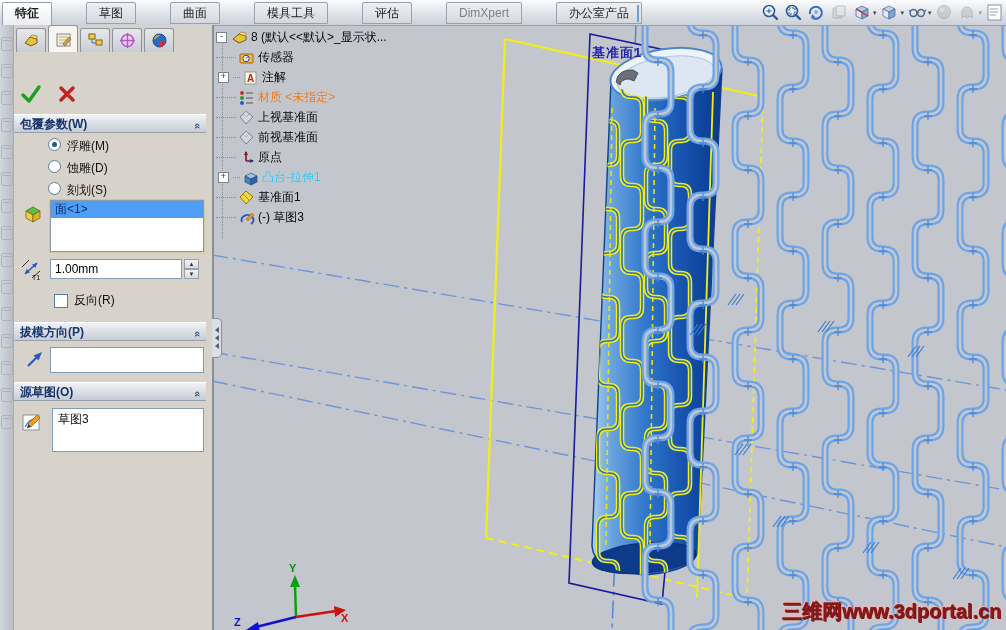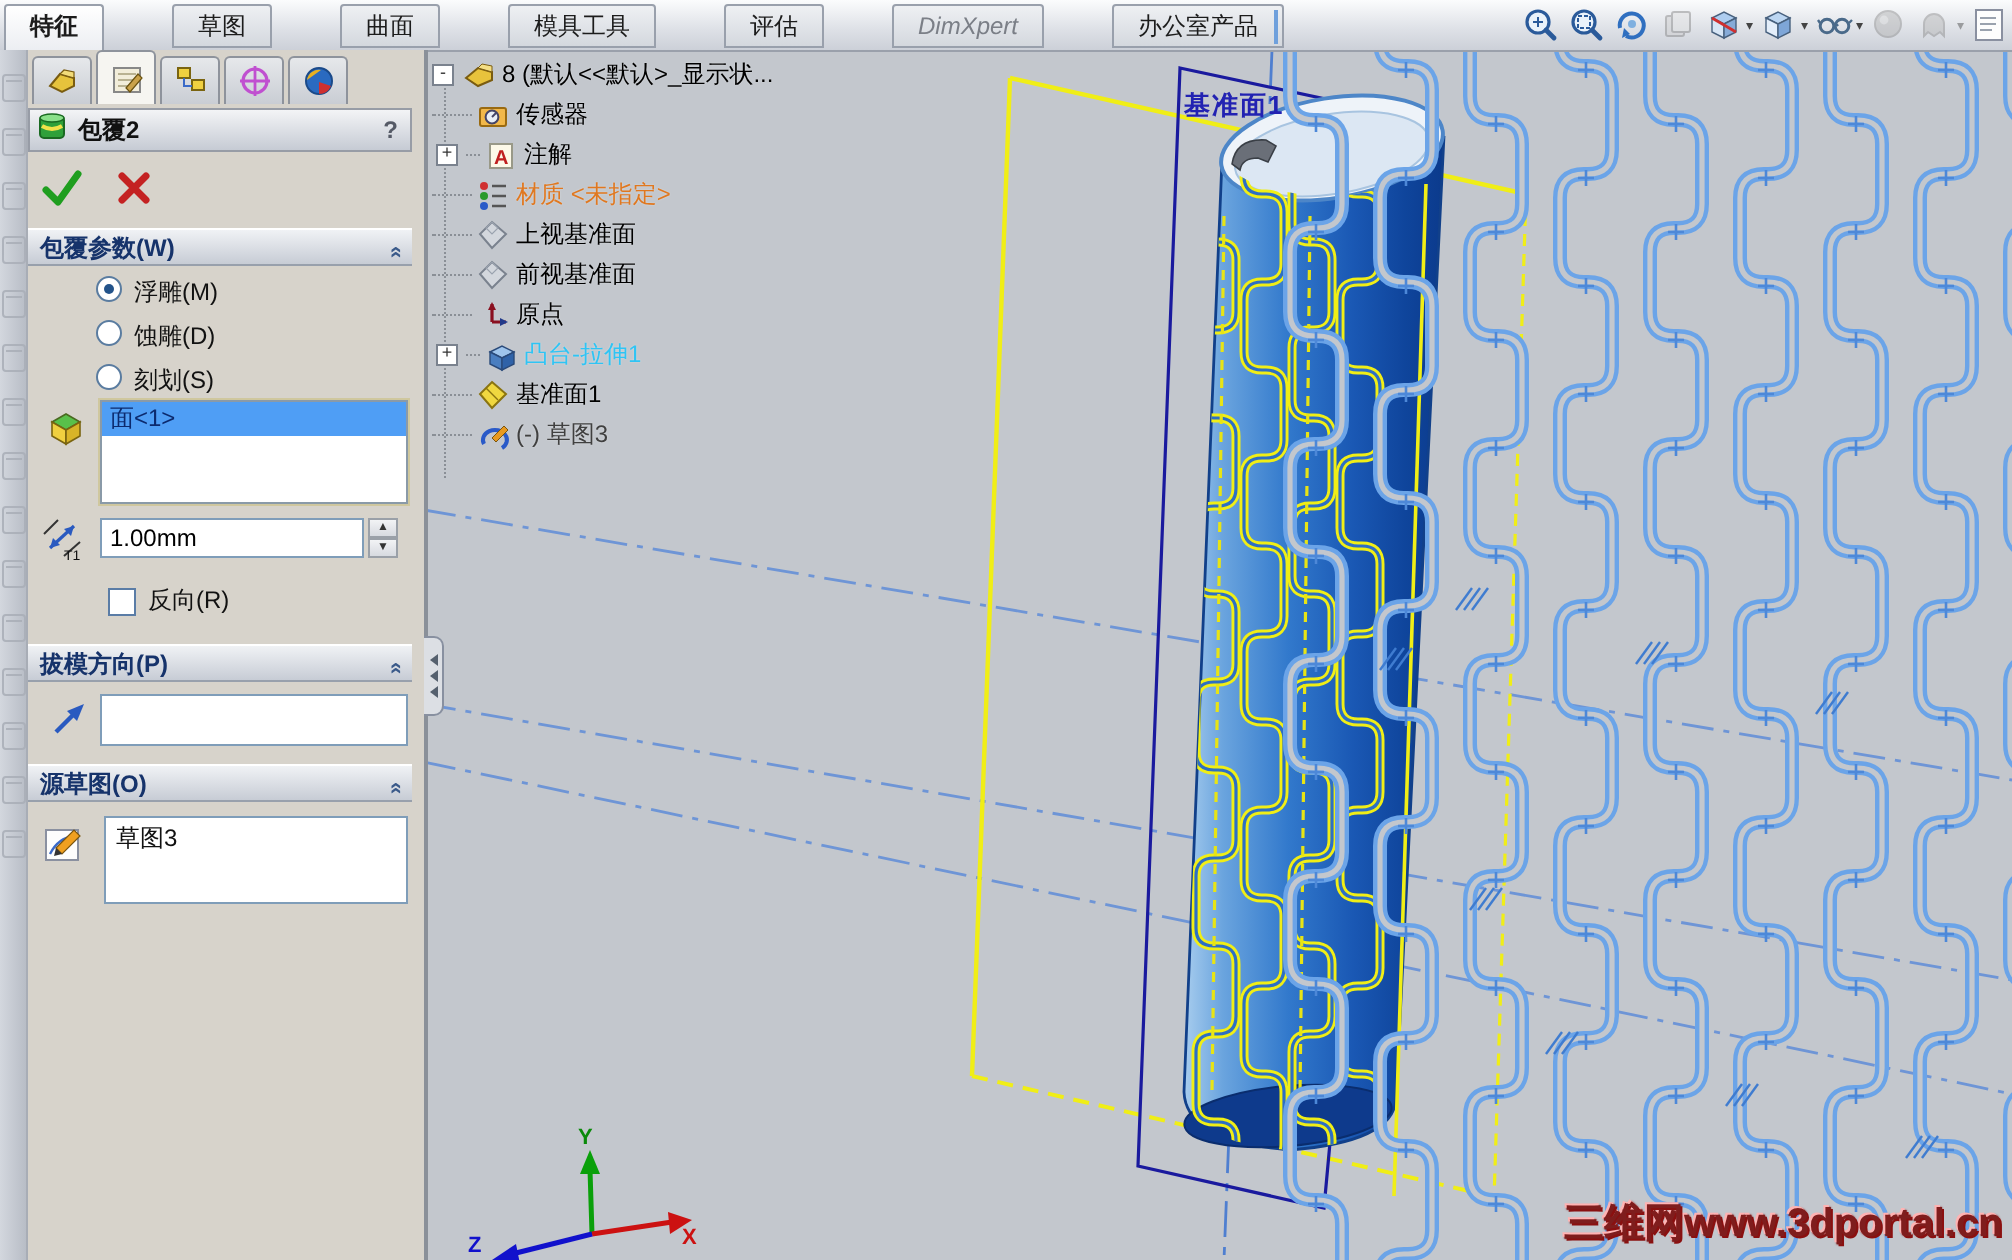--- a/index.html
+++ b/index.html
@@ -9,21 +9,21 @@
   #stage{position:absolute;left:0;top:0;width:1006px;height:630px;overflow:hidden;}
 
   
   #menubar{position:absolute;left:0;top:0;width:1006px;height:25px;
     background:linear-gradient(#fbfcfd,#dde0e6 60%,#ccd0d8);border-bottom:1px solid #9aa0ab;}
   #menu-tabs{position:absolute;left:2px;top:2px;display:flex;height:22px;gap:32px;}
   .mtab{height:20px;line-height:20px;padding:0 12px;font-size:12px;color:#1c1c1c;
     border:1px solid #99a0ac;background:linear-gradient(#eef0f3,#d4d8de);margin-right:2px;
     border-radius:2px 2px 0 0;white-space:nowrap;}
   .mtab.active{background:linear-gradient(#ffffff,#eceef2);height:22px;border-bottom:1px solid #f2f3f5;font-weight:bold;}
-  .mtab.dim{color:#7b7f87;font-style:italic;}
+  .mtab.dim{color:#7b7f87;}
   #mb-sep{position:absolute;left:637px;top:5px;width:2px;height:17px;background:#6fa0dc;}
   #mb-icons{position:absolute;right:0px;top:1px;height:23px;display:flex;align-items:center;gap:2px;}
   .mbi{display:flex;align-items:center;height:22px;padding:0 1px;}
   .mbi.disabled{opacity:.45;filter:grayscale(1);}
   .dd{font-size:7px;color:#444;margin-left:1px;}
 
   
   #panel{position:absolute;left:0;top:25px;width:212px;height:605px;background:#d7d3cb;}
   #ministrip{position:absolute;left:0;top:0;width:13px;height:605px;
      background:linear-gradient(to right,#d3d7de,#b8bdc6);border-right:1px solid #a8adb6;}
@@ -451,31 +451,20 @@
           </svg>
         </div>
         <div class="pmtab">
           <svg width="19" height="19" viewBox="0 0 19 19">
             <circle cx="9.5" cy="9.5" r="6.5" fill="#2a6ac0" stroke="#1a4a8a"></circle>
             <path d="M3.5,9 a6,6 0 0 1 7,-5 z" fill="#e8b020"></path>
             <path d="M15.5,12 a6.5,6.5 0 0 1 -6,4 l0,-6 z" fill="#d03030"></path>
           </svg>
         </div>
       </div>
-    <div id="pm-header">
-      <span class="pico" style="position:static;margin-left:3px;">
-        <svg width="17" height="17">
-            <rect x="2" y="4" width="12" height="11" rx="2" fill="#2fa03a" stroke="#1a6a22"></rect>
-            <ellipse cx="8" cy="5" rx="6" ry="2" fill="#8ae08a" stroke="#1a6a22" stroke-width=".7"></ellipse>
-            <path d="M3,9 q5,3 10,0" stroke="#f2e24a" stroke-width="2" fill="none"></path>
-          </svg>
-      </span>
-      <span id="pm-title">包覆2</span>
-      <span id="pm-help">?</span>
-    </div>
     <div id="okrow">
       <span><svg width="22" height="22">
             <path d="M3,12 L9,18 L19,4" stroke="#1f9e1f" stroke-width="3.5" fill="none" stroke-linecap="round" stroke-linejoin="round"></path>
           </svg></span>
       <span><svg width="22" height="22">
             <path d="M5,5 L17,17 M17,5 L5,17" stroke="#c42222" stroke-width="3.5" stroke-linecap="round"></path>
           </svg></span>
     </div>
 
     <div class="sec-head" style="top:89px;">
@@ -647,16 +636,16 @@
             <line x1="5" y1="5" x2="11" y2="11" stroke="#8a7410" stroke-width=".7"></line>
           </svg></span>
         <span class="tlabel">基准面1</span>
       </div>
       <div class="trow">
         <span class="indent"></span>
         <span class="tico"><svg width="17" height="17" viewBox="0 0 17 17">
             <path d="M4,13 a6,5 0 1 1 9,2" fill="none" stroke="#2a5ac8" stroke-width="2"></path>
             <polygon points="8,10 14,4 16,6 10,12" fill="#e89a20" stroke="#7a5510" stroke-width=".5"></polygon>
           </svg></span>
-        <span class="tlabel" style="color: #404040;">(-) 草图3</span>
+        <span class="tlabel" style="color: #000000;">(-) 草图3</span>
       </div>
     </div>
 </div>
 
 </body></html>

